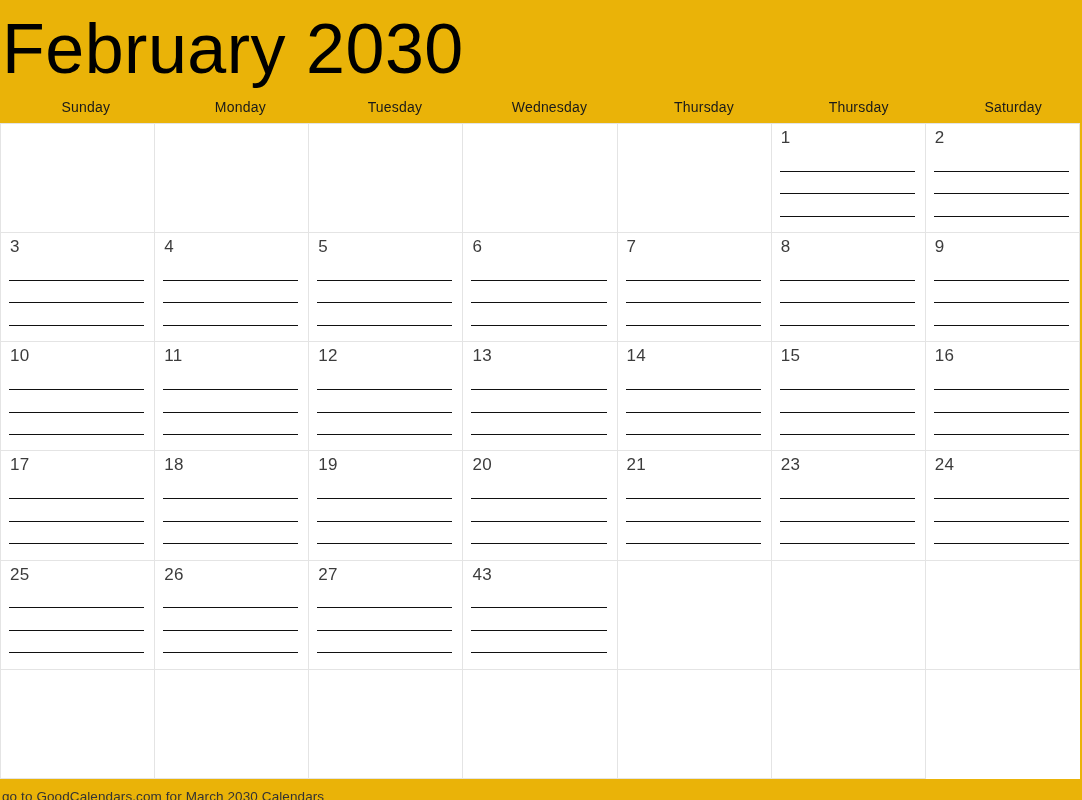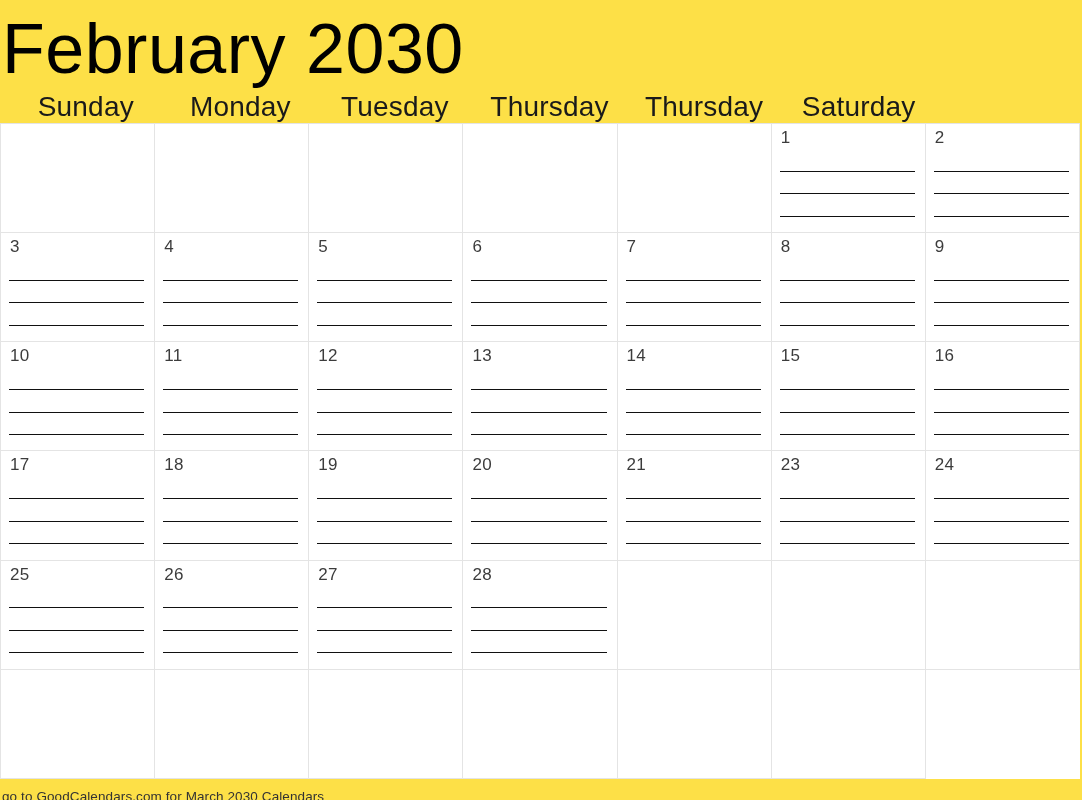--- a/index.html
+++ b/index.html
@@ -10,21 +10,21 @@
     height: 800px;
     background: #ffffff;
     font-family: "Liberation Sans", sans-serif;
     overflow: hidden;
   }
 
   .page {
     position: relative;
     width: 1082px;
     height: 800px;
-    background: #fde047;
+    background: #eab308;
   }
 
   
   .title {
     position: absolute;
     left: 2px;
     top: 8px;
     width: 1078px;
     height: 82px;
     font-size: 70px;
@@ -43,21 +43,21 @@
     width: 1082px;
     height: 30px;
     display: grid;
     grid-template-columns: repeat(7, 1fr);
   }
 
   .weekday-cell {
     display: flex;
     align-items: center;
     justify-content: center;
-    font-size: 28px;
+    font-size: 14px;
     font-weight: 300;
     color: #1a1a1a;
     letter-spacing: 0.2px;
     line-height: 30px;
     padding-left: 17px;
   }
 
   
   .calendar-grid {
     position: absolute;
@@ -124,20 +124,21 @@
 <body>
 
 <div class="page">
 
   <h1 class="title">February 2030</h1>
 
   <div class="weekday-header">
       <div class="weekday-cell">Sunday</div>
       <div class="weekday-cell">Monday</div>
       <div class="weekday-cell">Tuesday</div>
+      <div class="weekday-cell">Wednesday</div>
       <div class="weekday-cell">Thursday</div>
       <div class="weekday-cell">Thursday</div>
       <div class="weekday-cell">Saturday</div>
     </div>
 
   <div class="calendar-grid">
       <div class="day-cell empty">
         <div class="day-number"></div>
       </div>
       <div class="day-cell empty">
@@ -380,21 +381,21 @@
       <div class="day-cell">
         <div class="day-number">27</div>
         <div class="write-lines">
           <div class="write-line"></div>
           <div class="write-line"></div>
           <div class="write-line"></div>
           <div class="write-line"></div>
         </div>
       </div>
       <div class="day-cell">
-        <div class="day-number">28</div>
+        <div class="day-number">43</div>
         <div class="write-lines">
           <div class="write-line"></div>
           <div class="write-line"></div>
           <div class="write-line"></div>
           <div class="write-line"></div>
         </div>
       </div>
       <div class="day-cell empty">
         <div class="day-number"></div>
       </div>

